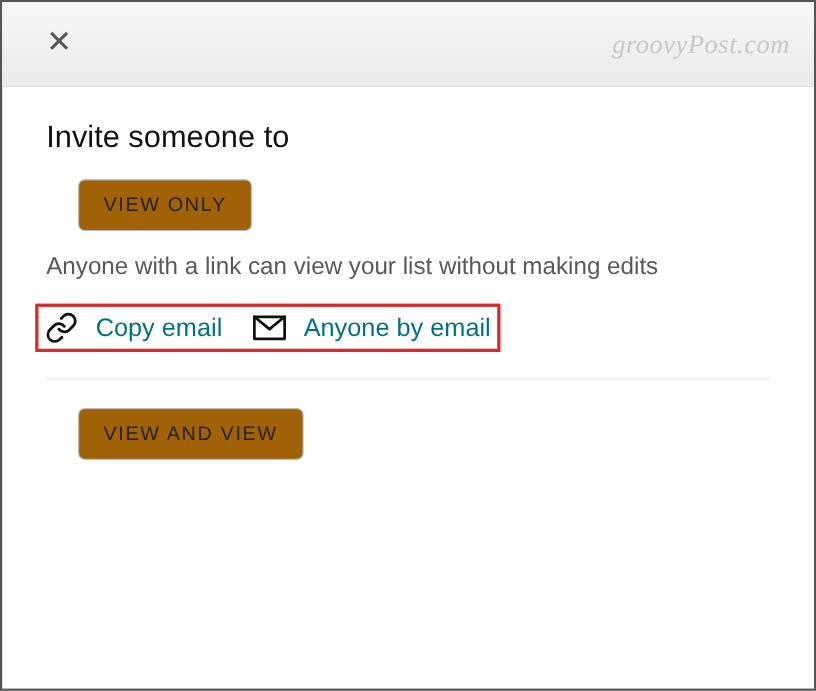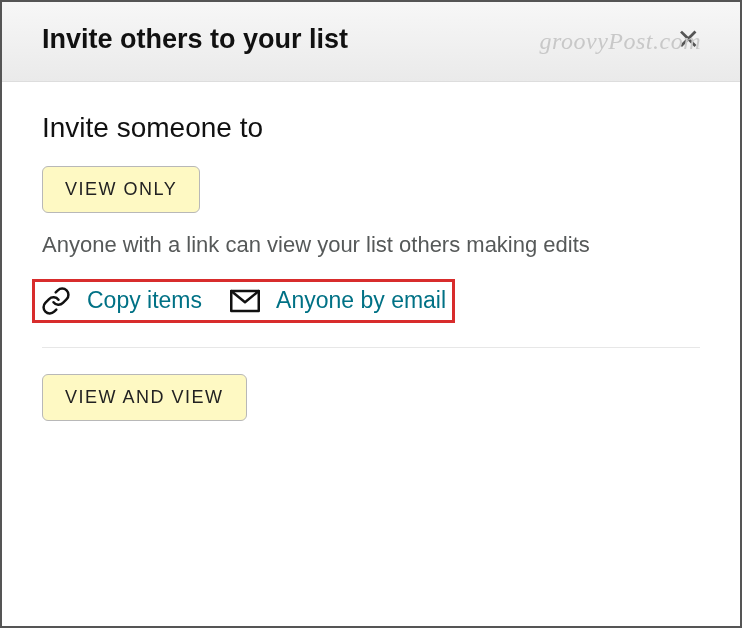--- a/index.html
+++ b/index.html
@@ -39,50 +39,51 @@
       color: #555;
       cursor: pointer;
       background: none;
       border: none;
       line-height: 1;
       font-weight: 300;
     }
     .watermark {
       position: absolute;
       top: 26px;
-      right: 39px;
+      right: 22px;
       font-family: Georgia, 'Times New Roman', serif;
       font-size: 24px;
       color: #c8c8c8;
       font-style: italic;
       letter-spacing: 0.5px;
       pointer-events: none;
       z-index: 10;
     }
     .content {
       padding: 30px 40px 20px 40px;
     }
     .section-title {
       font-size: 28px;
       font-weight: 400;
       color: #111;
       margin-bottom: 22px;
     }
     .option-button {
       display: inline-block;
-      background: #fef9c3;
+      background: #a16207;
       border: 1px solid #b8b8b8;
       border-radius: 6px;
       padding: 12px 22px;
       font-size: 18px;
       letter-spacing: 1.5px;
       color: #222;
       cursor: pointer;
       font-family: inherit;
       margin-bottom: 16px;
+      margin-left: 29px;
     }
     .description {
       font-size: 22px;
       color: #565959;
       line-height: 1.45;
       margin-bottom: 18px;
     }
     .highlight-box {
       border: 3px solid #d82c2c;
       padding: 4px 6px;
@@ -113,42 +114,41 @@
       margin: 24px 0 26px 0;
     }
   </style>
 </head>
 <body>
 
 <div class="outer-border">
   <div class="watermark">groovyPost.com</div>
 
   <div class="header">
-    <div class="header-title">Invite others to your list</div>
     <button class="close-btn">
       <span>✕</span>
     </button>
   </div>
 
   <div class="content">
     <h2 class="section-title">Invite someone to</h2>
 
     <button class="option-button">VIEW ONLY</button>
 
-    <p class="description">Anyone with a link can view your list others making edits</p>
+    <p class="description">Anyone with a link can view your list without making edits</p>
 
     <div class="highlight-box">
       <div class="action-item">
         <span class="icon-wrap">
           <svg width="30" height="30" viewBox="0 0 24 24" fill="none" stroke="#111" stroke-width="2" stroke-linecap="round" stroke-linejoin="round">
             <path d="M10 13a5 5 0 0 0 7.54.54l3-3a5 5 0 0 0-7.07-7.07l-1.72 1.71"></path>
             <path d="M14 11a5 5 0 0 0-7.54-.54l-3 3a5 5 0 0 0 7.07 7.07l1.71-1.71"></path>
           </svg>
         </span>
-        <span class="action-label">Copy items</span>
+        <span class="action-label">Copy email</span>
       </div>
 
       <div class="action-item">
         <span class="icon-wrap">
           <svg width="30" height="24" viewBox="0 0 24 18" fill="none" stroke="#111" stroke-width="2" stroke-linecap="round" stroke-linejoin="round">
             <rect x="1" y="1" width="22" height="16" rx="0"></rect>
             <polyline points="1,1 12,10 23,1"></polyline>
           </svg>
         </span>
         <span class="action-label">Anyone by email</span>

